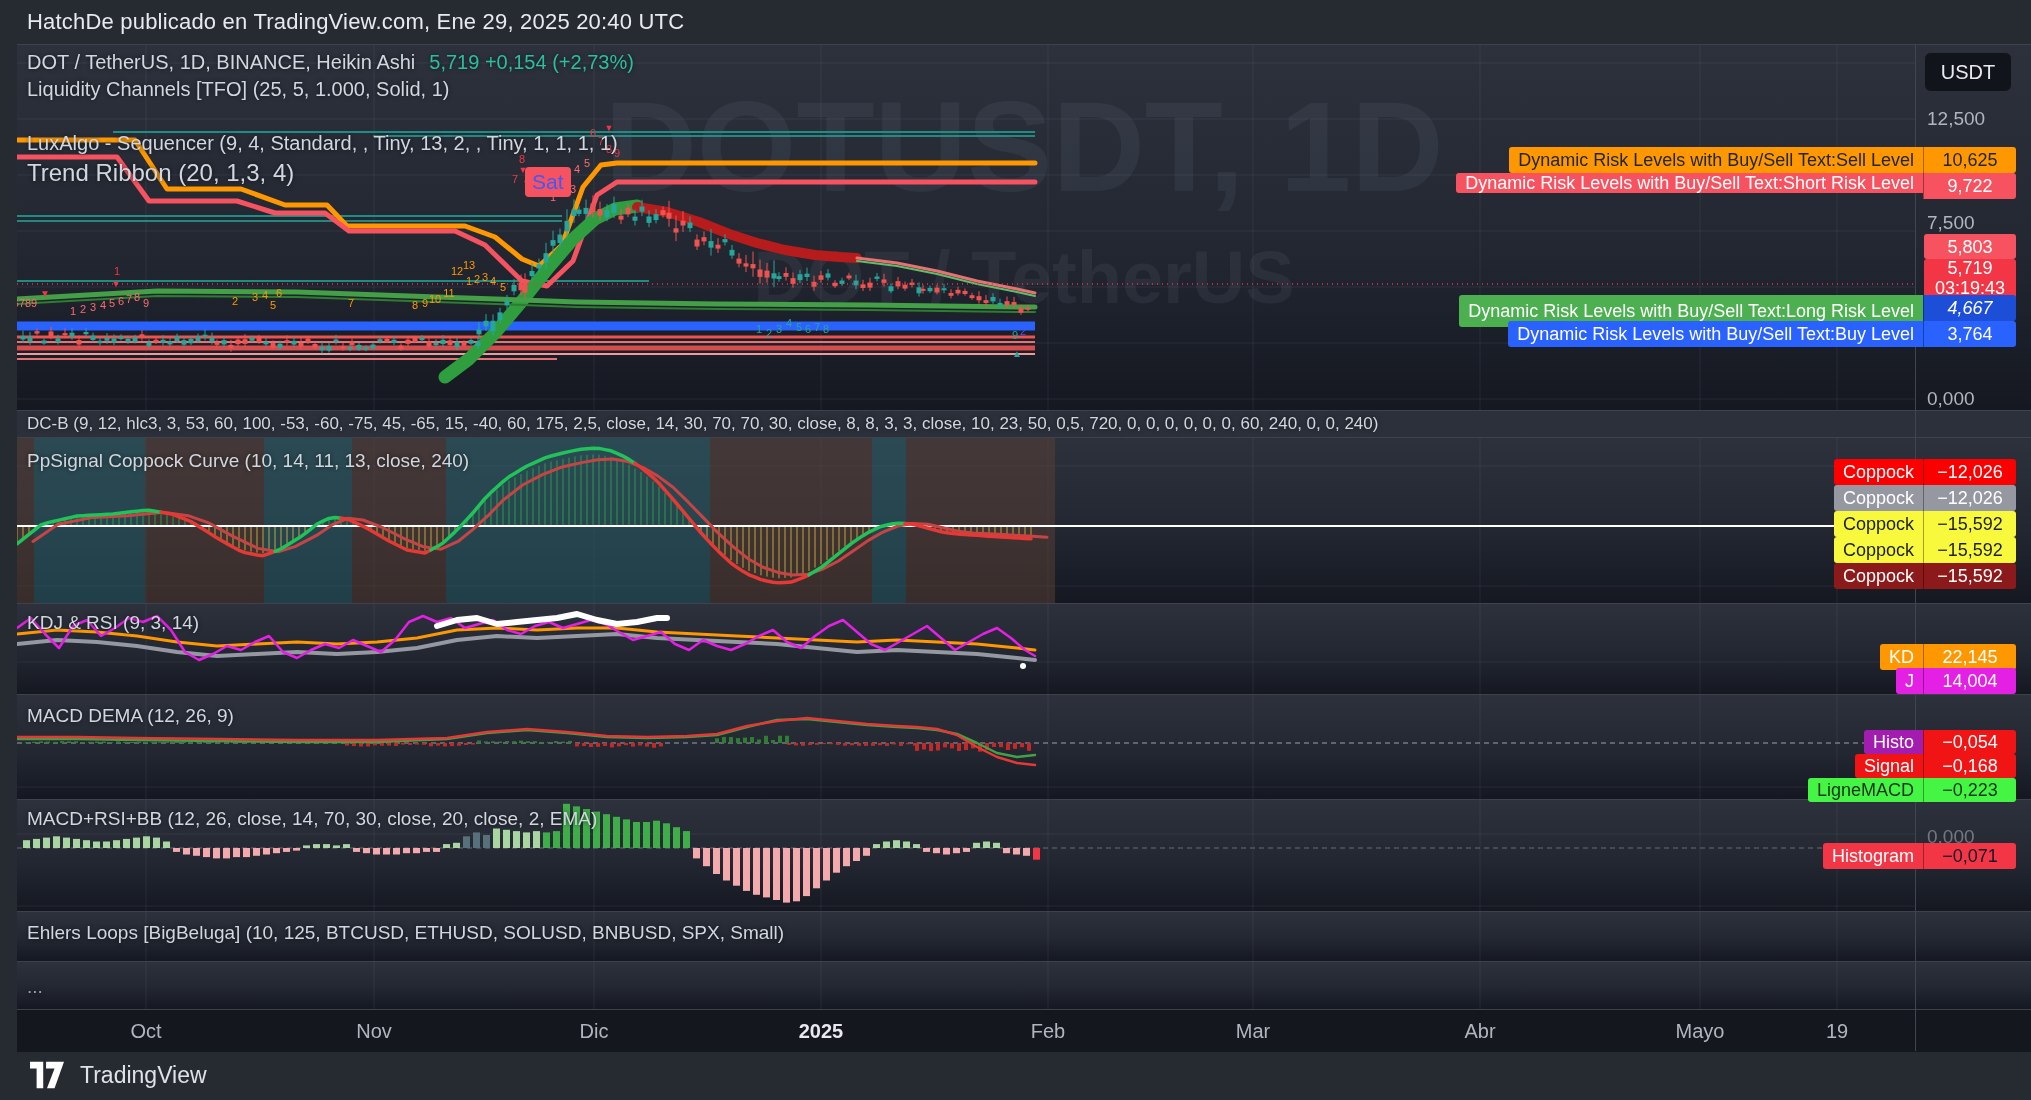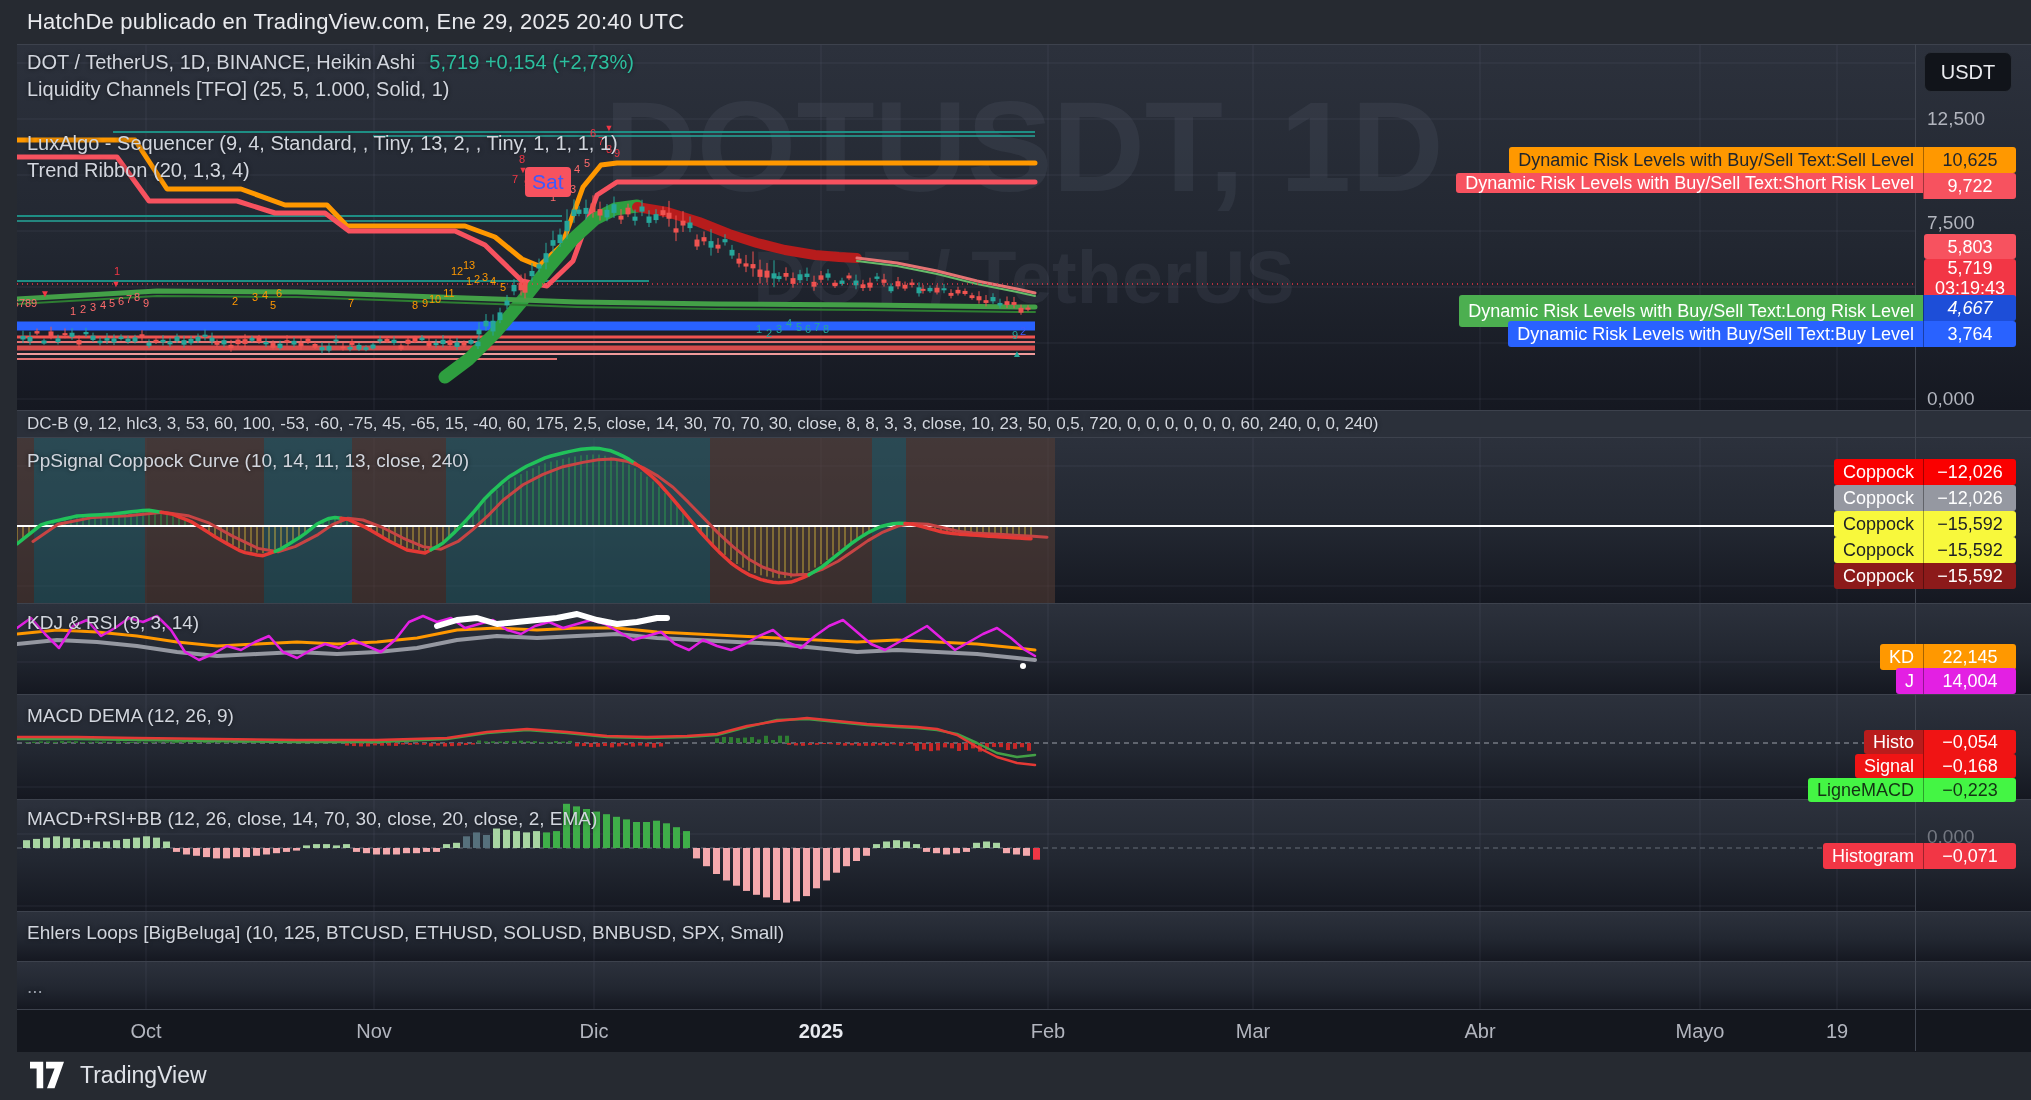--- a/index.html
+++ b/index.html
@@ -425,21 +425,21 @@
         <text x="800" y="286" fill="#26a69a" font-size="11" text-anchor="middle" font-family="Liberation Sans, sans-serif">7</text>
         <text x="809" y="288" fill="#26a69a" font-size="11" text-anchor="middle" font-family="Liberation Sans, sans-serif">8</text>
         <text x="998" y="294" fill="#26a69a" font-size="11" text-anchor="middle" font-family="Liberation Sans, sans-serif">9</text>
         <text x="1006" y="290" fill="#3d5afe" font-size="11" text-anchor="middle" font-family="Liberation Sans, sans-serif">2</text>
         <text x="1000" y="312" fill="#26a69a" font-size="10" text-anchor="middle" font-family="Liberation Sans, sans-serif">▲</text>
       </svg>
       <div class="sat-badge" style="left: 508px; top: 122px;">Sat</div>
       <div class="pane-title" style="top: 6px; font-size: 20px;"><span>DOT / TetherUS, 1D, BINANCE, Heikin Ashi</span><span class="accent">5,719  +0,154 (+2,73%)</span></div>
       <div class="pane-title" style="top: 33px; font-size: 20px;"><span>Liquidity Channels [TFO] (25, 5, 1.000, Solid, 1)</span></div>
       <div class="pane-title" style="top: 87px; font-size: 20px;"><span>LuxAlgo - Sequencer (9, 4, Standard, , Tiny, 13, 2, , Tiny, 1, 1, 1, 1)</span></div>
-      <div class="pane-title" style="top: 114px; font-size: 20px;"><span>Trend Ribbon (20, 1,3, 4)</span></div>
+      <div class="pane-title" style="top: 114px; font-size: 24px;"><span>Trend Ribbon (20, 1,3, 4)</span></div>
     </div>
     <div class="pane" style="top: 366px; height: 27px; background: rgb(43, 48, 58);">
       <div class="pane-title" style="top: 3px; font-size: 17px;">DC-B (9, 12, hlc3, 3, 53, 60, 100, -53, -60, -75, 45, -65, 15, -40, 60, 175, 2,5, close, 14, 30, 70, 70, 30, close, 8, 8, 3, 3, close, 10, 23, 50, 0,5, 720, 0, 0, 0, 0, 0, 0, 60, 240, 0, 0, 240)</div>
     </div>
     <div class="pane" style="top: 393px; height: 166px;">
       <svg width="2014" height="166">
         <line x1="129" y1="0" x2="129" y2="166" stroke="rgba(140,150,170,0.13)" stroke-width="1"></line>
         <line x1="357" y1="0" x2="357" y2="166" stroke="rgba(140,150,170,0.13)" stroke-width="1"></line>
         <line x1="577" y1="0" x2="577" y2="166" stroke="rgba(140,150,170,0.13)" stroke-width="1"></line>
         <line x1="804" y1="0" x2="804" y2="166" stroke="rgba(140,150,170,0.13)" stroke-width="1"></line>
@@ -1004,34 +1004,34 @@
     </div>
     <div class="psrow" style="top: 600px; right: 15px; height: 26px;">
       <div class="lb" style="background: rgb(255, 152, 0); color: rgb(255, 255, 255);">KD</div>
       <div class="vb" style="background: rgb(255, 152, 0); color: rgb(255, 255, 255); height: 26px;">22,145</div>
     </div>
     <div class="psrow" style="top: 624px; right: 15px; height: 26px;">
       <div class="lb" style="background: rgb(227, 32, 227); color: rgb(255, 255, 255);">J</div>
       <div class="vb" style="background: rgb(227, 32, 227); color: rgb(255, 255, 255); height: 26px;">14,004</div>
     </div>
     <div class="psrow" style="top: 686px; right: 15px; height: 24px;">
-      <div class="lb" style="background: #b91c1c; color: rgb(255, 255, 255);">Histo</div>
+      <div class="lb" style="background: #a21caf; color: rgb(255, 255, 255);">Histo</div>
       <div class="vb" style="background: rgb(240, 20, 20); color: rgb(255, 255, 255); height: 24px;">−0,054</div>
     </div>
     <div class="psrow" style="top: 710px; right: 15px; height: 24px;">
       <div class="lb" style="background: rgb(240, 20, 20); color: rgb(255, 255, 255);">Signal</div>
       <div class="vb" style="background: rgb(240, 20, 20); color: rgb(255, 255, 255); height: 24px;">−0,168</div>
     </div>
     <div class="psrow" style="top: 734px; right: 15px; height: 24px;">
       <div class="lb" style="background: rgb(68, 245, 68); color: rgb(20, 50, 20);">LigneMACD</div>
       <div class="vb" style="background: rgb(68, 245, 68); color: rgb(20, 50, 20); height: 24px;">−0,223</div>
     </div>
     <div class="psrow" style="top: 799px; right: 15px; height: 26px;">
       <div class="lb" style="background: rgb(242, 54, 69); color: rgb(255, 255, 255);">Histogram</div>
-      <div class="vb" style="background: rgb(242, 54, 69); color: #ffffff; height: 26px;">−0,071</div>
+      <div class="vb" style="background: rgb(242, 54, 69); color: #0f172a; height: 26px;">−0,071</div>
     </div>
   </div>
 
 <div class="taxis" id="taxis" style="position:absolute;left:17px;top:1009px;">
     <span style="left: 129px;">Oct</span>
     <span style="left: 357px;">Nov</span>
     <span style="left: 577px;">Dic</span>
     <span class="bold" style="left: 804px;">2025</span>
     <span style="left: 1031px;">Feb</span>
     <span style="left: 1236px;">Mar</span>

